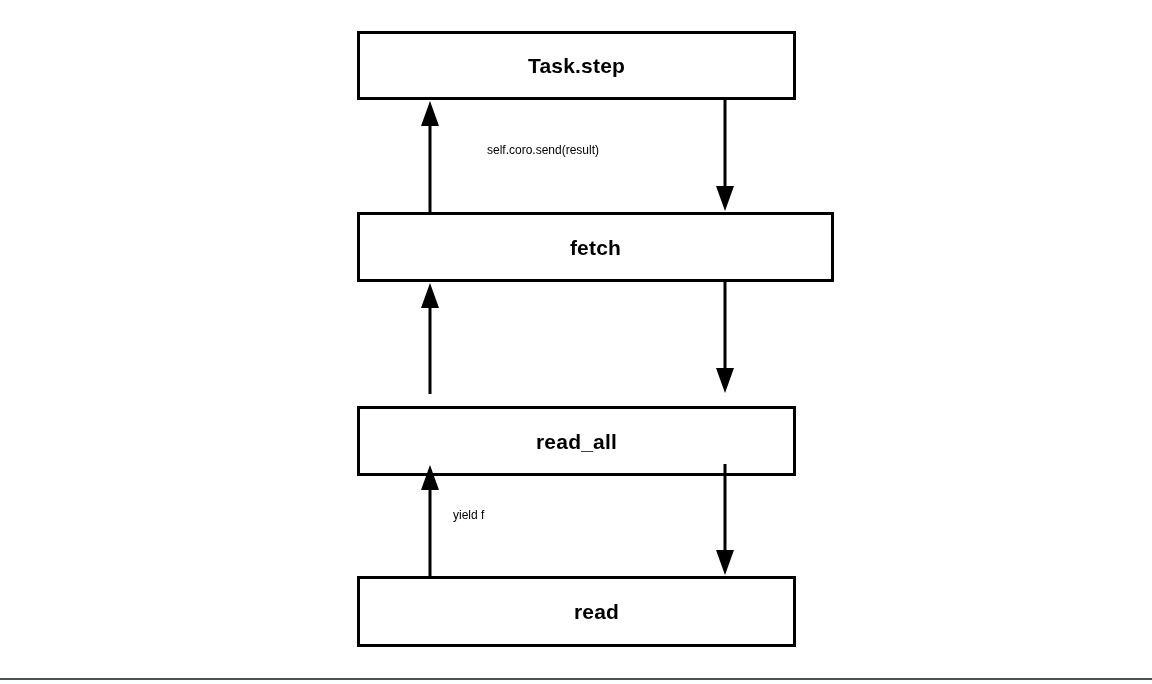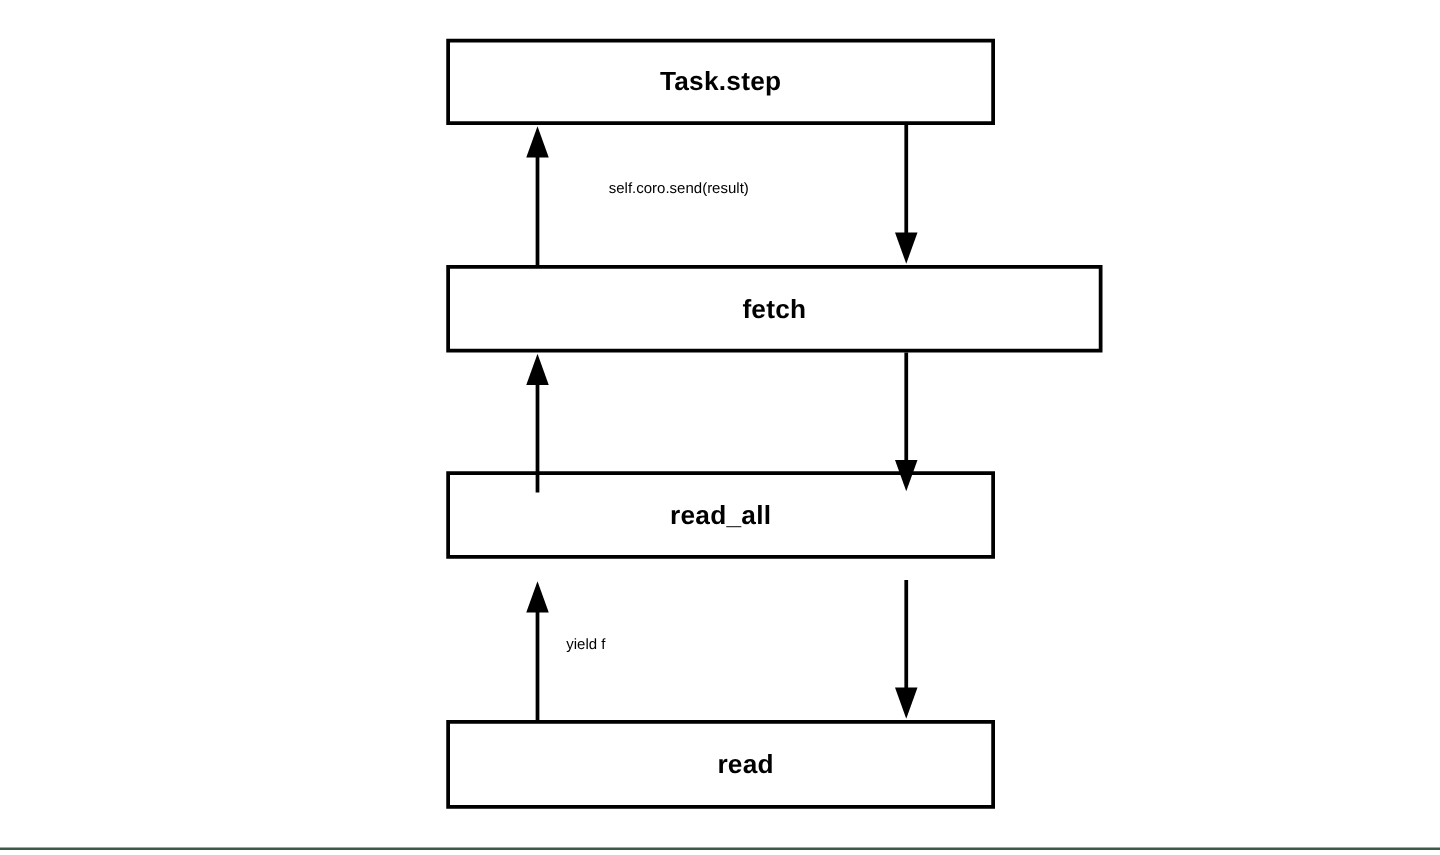--- a/index.html
+++ b/index.html
@@ -73,25 +73,25 @@
 </style>
 </head>
 <body>
 
 <div id="canvas">
 
   <div class="node-box" style="left:357px; top:31px; width:439px; height:69px;align-items:center;">
     <span class="node-label">Task.step</span>
   </div>
 
-  <div class="node-box" style="left:357px; top:212px; width:525px; height:70px;">
+  <div class="node-box" style="left:357px; top:212px; width:477px; height:70px;">
     <span class="node-label">fetch</span>
   </div>
 
-  <div class="node-box" style="left:357px; top:377px; width:439px; height:70px;">
+  <div class="node-box" style="left:357px; top:406px; width:439px; height:70px;">
     <span class="node-label">read_all</span>
   </div>
 
   <div class="node-box" style="left:357px; top:576px; width:439px; height:71px;padding-left:40px;">
     <span class="node-label">read</span>
   </div>
 
   <div class="arrow" style="left:711px; top:100px; width:28px; height:111px;">
     <svg width="28" height="111" viewBox="0 0 28 111">
       <line x1="14" y1="0" x2="14" y2="96" stroke="#000000" stroke-width="3"></line>

